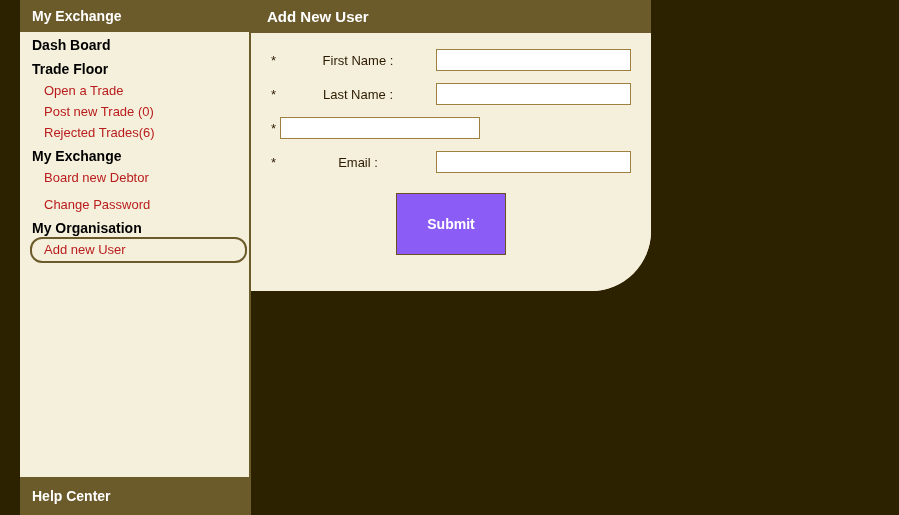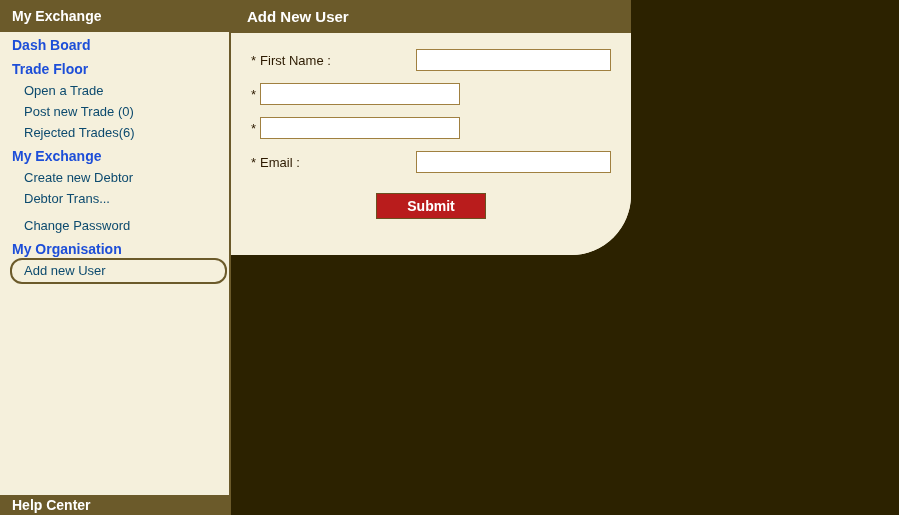--- a/index.html
+++ b/index.html
@@ -16,40 +16,41 @@
     
     #sidebar {
       width: 231px;
       min-width: 231px;
       background-color: #f5f0dc;
       height: 515px;
       display: flex;
       flex-direction: column;
       border-right: 2px solid #6b5a2a;
       overflow: hidden;
+      margin-left: 20px;
     }
 
     .sidebar-header {
       background-color: #6b5a2a;
       color: #fff;
       font-weight: bold;
       font-size: 14px;
       padding: 8px 12px;
     }
 
     .sidebar-section-header {
       font-weight: bold;
-      color: #1d4ed8;
+      color: #000000;
       font-size: 14px;
       padding: 5px 12px 3px 12px;
     }
 
     .sidebar-item {
       padding: 3px 12px 3px 24px;
-      color: #0c4a6e;
+      color: #b91c1c;
       font-size: 13px;
       cursor: pointer;
     }
 
     .sidebar-item.active-circle {
       position: relative;
     }
     .sidebar-item.active-circle::before {
       content: '';
       position: absolute;
@@ -65,21 +66,21 @@
 
     .sidebar-spacer {
       height: 6px;
     }
 
     .sidebar-footer {
       background-color: #6b5a2a;
       color: #fff;
       font-weight: bold;
       font-size: 14px;
-      padding: 2px 12px;
+      padding: 11px 12px;
       margin-top: auto;
     }
 
     
     #main {
       flex: 1;
       padding: 0;
       display: flex;
       flex-direction: column;
       background-color: #2c2200;
@@ -111,21 +112,21 @@
 
     .form-row {
       display: flex;
       align-items: center;
       margin-bottom: 12px;
     }
 
     .form-label {
       color: #2c1a00;
       font-size: 13px;
-      text-align: left;
+      text-align: center;
       width: 160px;
       padding-right: 0;
     }
 
     .required-star {
       color: #2c1a00;
       margin-right: 4px;
       font-size: 13px;
     }
 
@@ -138,46 +139,45 @@
       font-size: 12px;
     }
 
     .submit-row {
       display: flex;
       justify-content: center;
       padding: 8px 0 16px 0;
     }
 
     .submit-btn {
-      background-color: #b91c1c;
+      background-color: #8b5cf6;
       color: #fff;
       border: 1px solid #6b5020;
-      padding: 4px 30px;
+      padding: 22px 30px;
       font-size: 14px;
       cursor: pointer;
       font-weight: bold;
     }
   </style>
 </head>
 <body>
 
 <div id="sidebar">
   <div class="sidebar-header">My Exchange</div>
 
   <div class="sidebar-section-header">Dash Board</div>
 
   <div class="sidebar-section-header">Trade Floor</div>
   <div class="sidebar-item">Open a Trade</div>
   <div class="sidebar-item">Post new Trade (0)</div>
   <div class="sidebar-item">Rejected Trades(6)</div>
 
 
   <div class="sidebar-section-header">My Exchange</div>
-  <div class="sidebar-item">Create new Debtor</div>
-  <div class="sidebar-item">Debtor Trans...</div>
+  <div class="sidebar-item">Board new Debtor</div>
 
   <div class="sidebar-spacer"></div>
   <div class="sidebar-item">Change Password</div>
 
   <div class="sidebar-section-header">My Organisation</div>
   <div class="sidebar-item active-circle">Add new User</div>
 
 
   <div class="sidebar-spacer" style="flex:1;"></div>
   <div class="sidebar-footer">Help Center</div>
@@ -189,20 +189,21 @@
     <div class="form-body">
 
       <div class="form-row">
         <span class="required-star">*</span>
         <span class="form-label">First Name :</span>
         <input class="form-input" type="text" style="">
       </div>
 
       <div class="form-row">
         <span class="required-star">*</span>
+        <span class="form-label">Last Name :</span>
         <input class="form-input" type="text" style="">
       </div>
 
       <div class="form-row">
         <span class="required-star">*</span>
         <input class="form-input" type="text" style="">
       </div>
 
       <div class="form-row">
         <span class="required-star">*</span>

